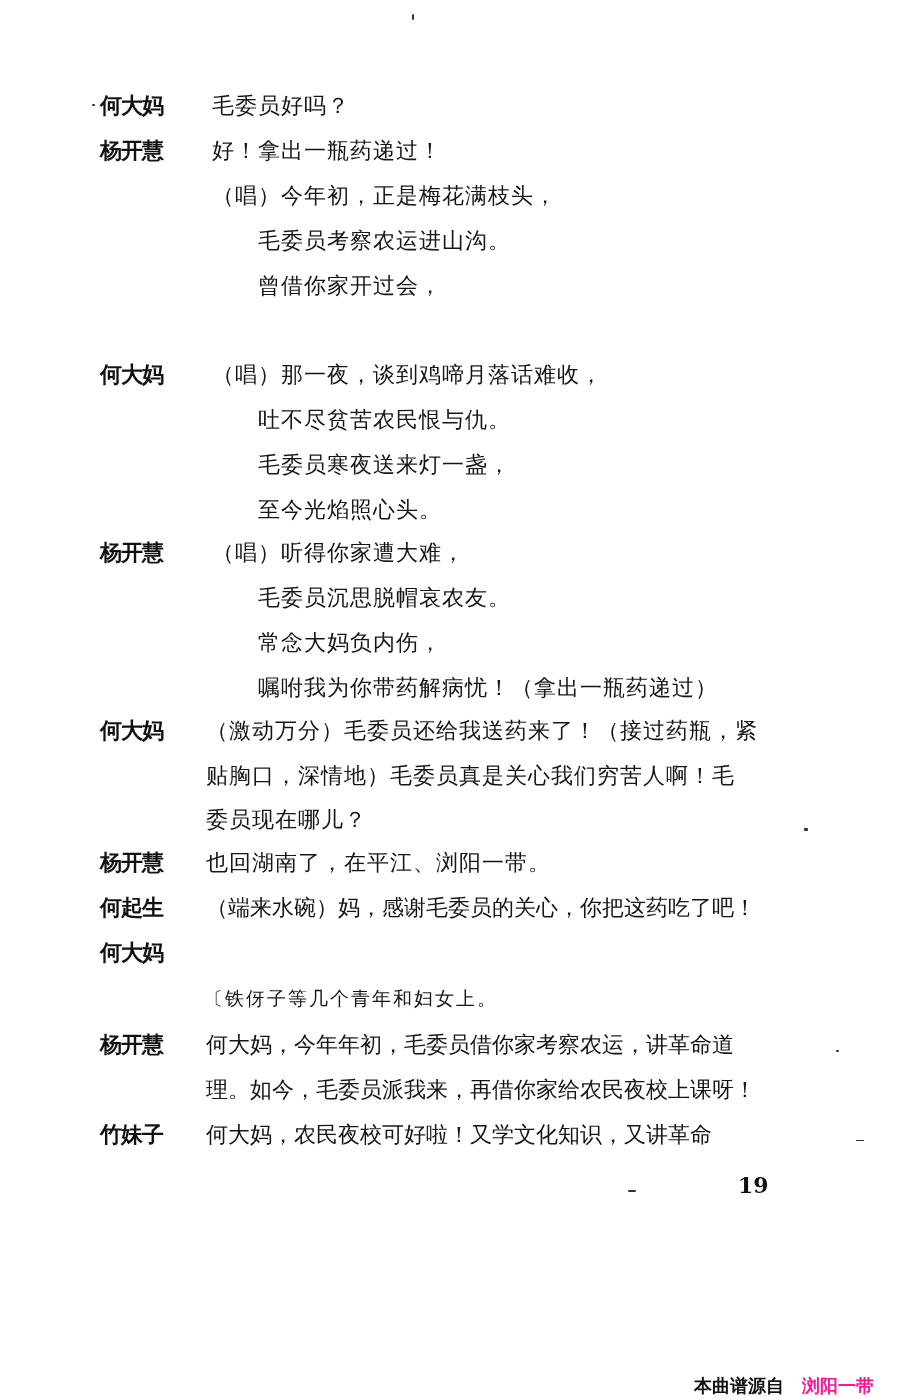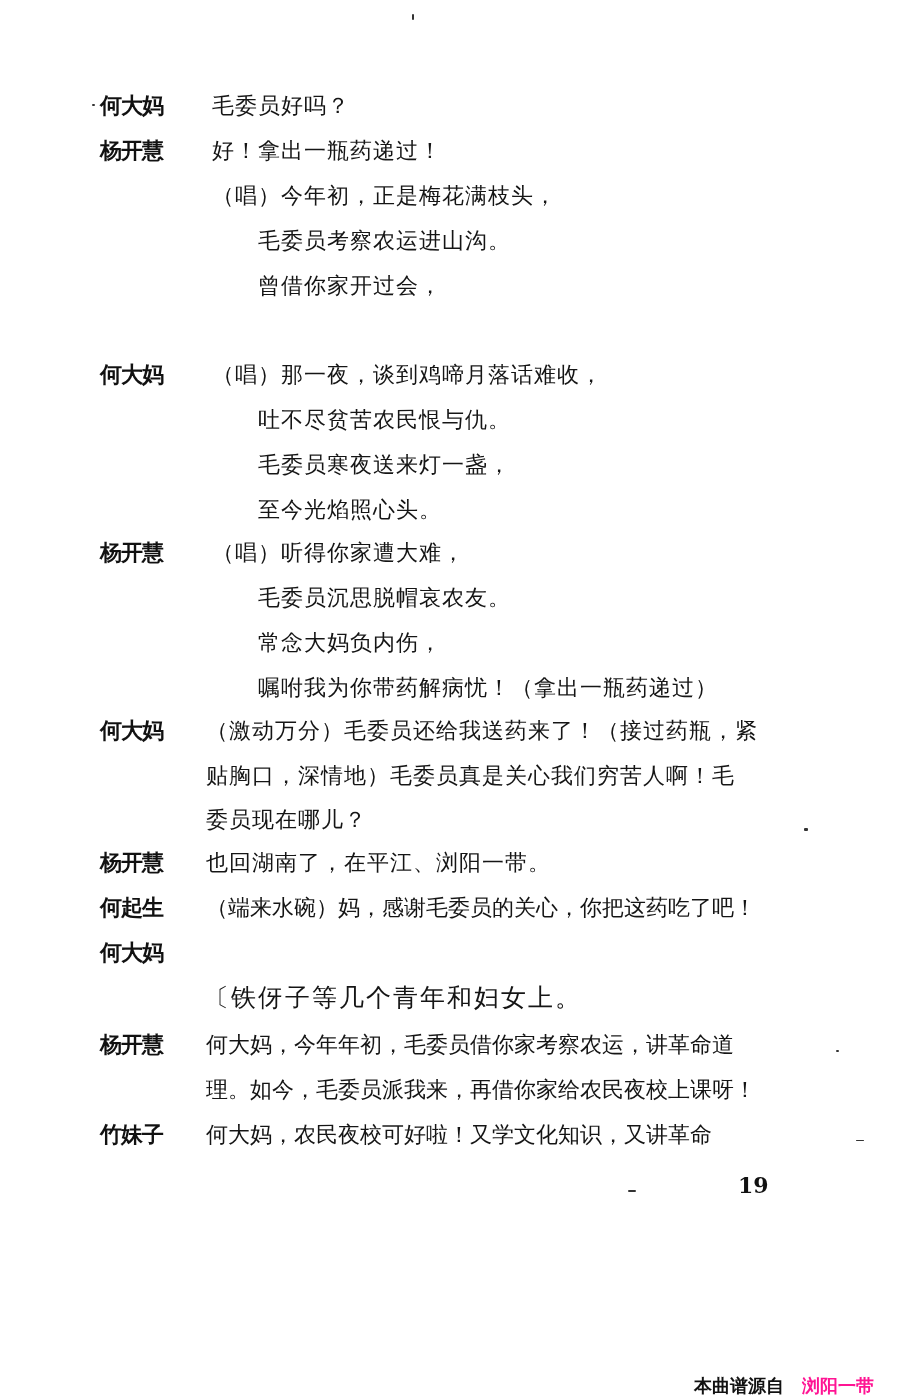--- a/index.html
+++ b/index.html
@@ -14,21 +14,21 @@
     font-family: "DejaVu Sans", "Liberation Sans", sans-serif; font-weight:bold;
     font-size:22px; letter-spacing:-1px; line-height:40px; color:#111;
   }
   .line {
     position:absolute; font-size:22px; line-height:40px; white-space:nowrap; color:#151515;
     letter-spacing:1px;
   }
   .l1 { left:212px; }
   .l2 { left:258px; }
   .l3 { left:176px; }
-  .dir { font-size:25px; letter-spacing:2px; }
+  .dir { font-size:19px; letter-spacing:2px; }
   .pagenum {
     position:absolute; left:738px; top:1172px; font-size:22px; font-weight:bold;
     font-family: "DejaVu Serif", "Liberation Serif", serif;
   }
   .footer {
     position:absolute; top:1374px; height:24px; line-height:24px; font-size:18px; font-weight:bold;
     font-family: "DejaVu Sans", "Liberation Sans", sans-serif;
   }
   .footer-src { left:694px; color:#111; }
   .footer-site { left:802px; }

